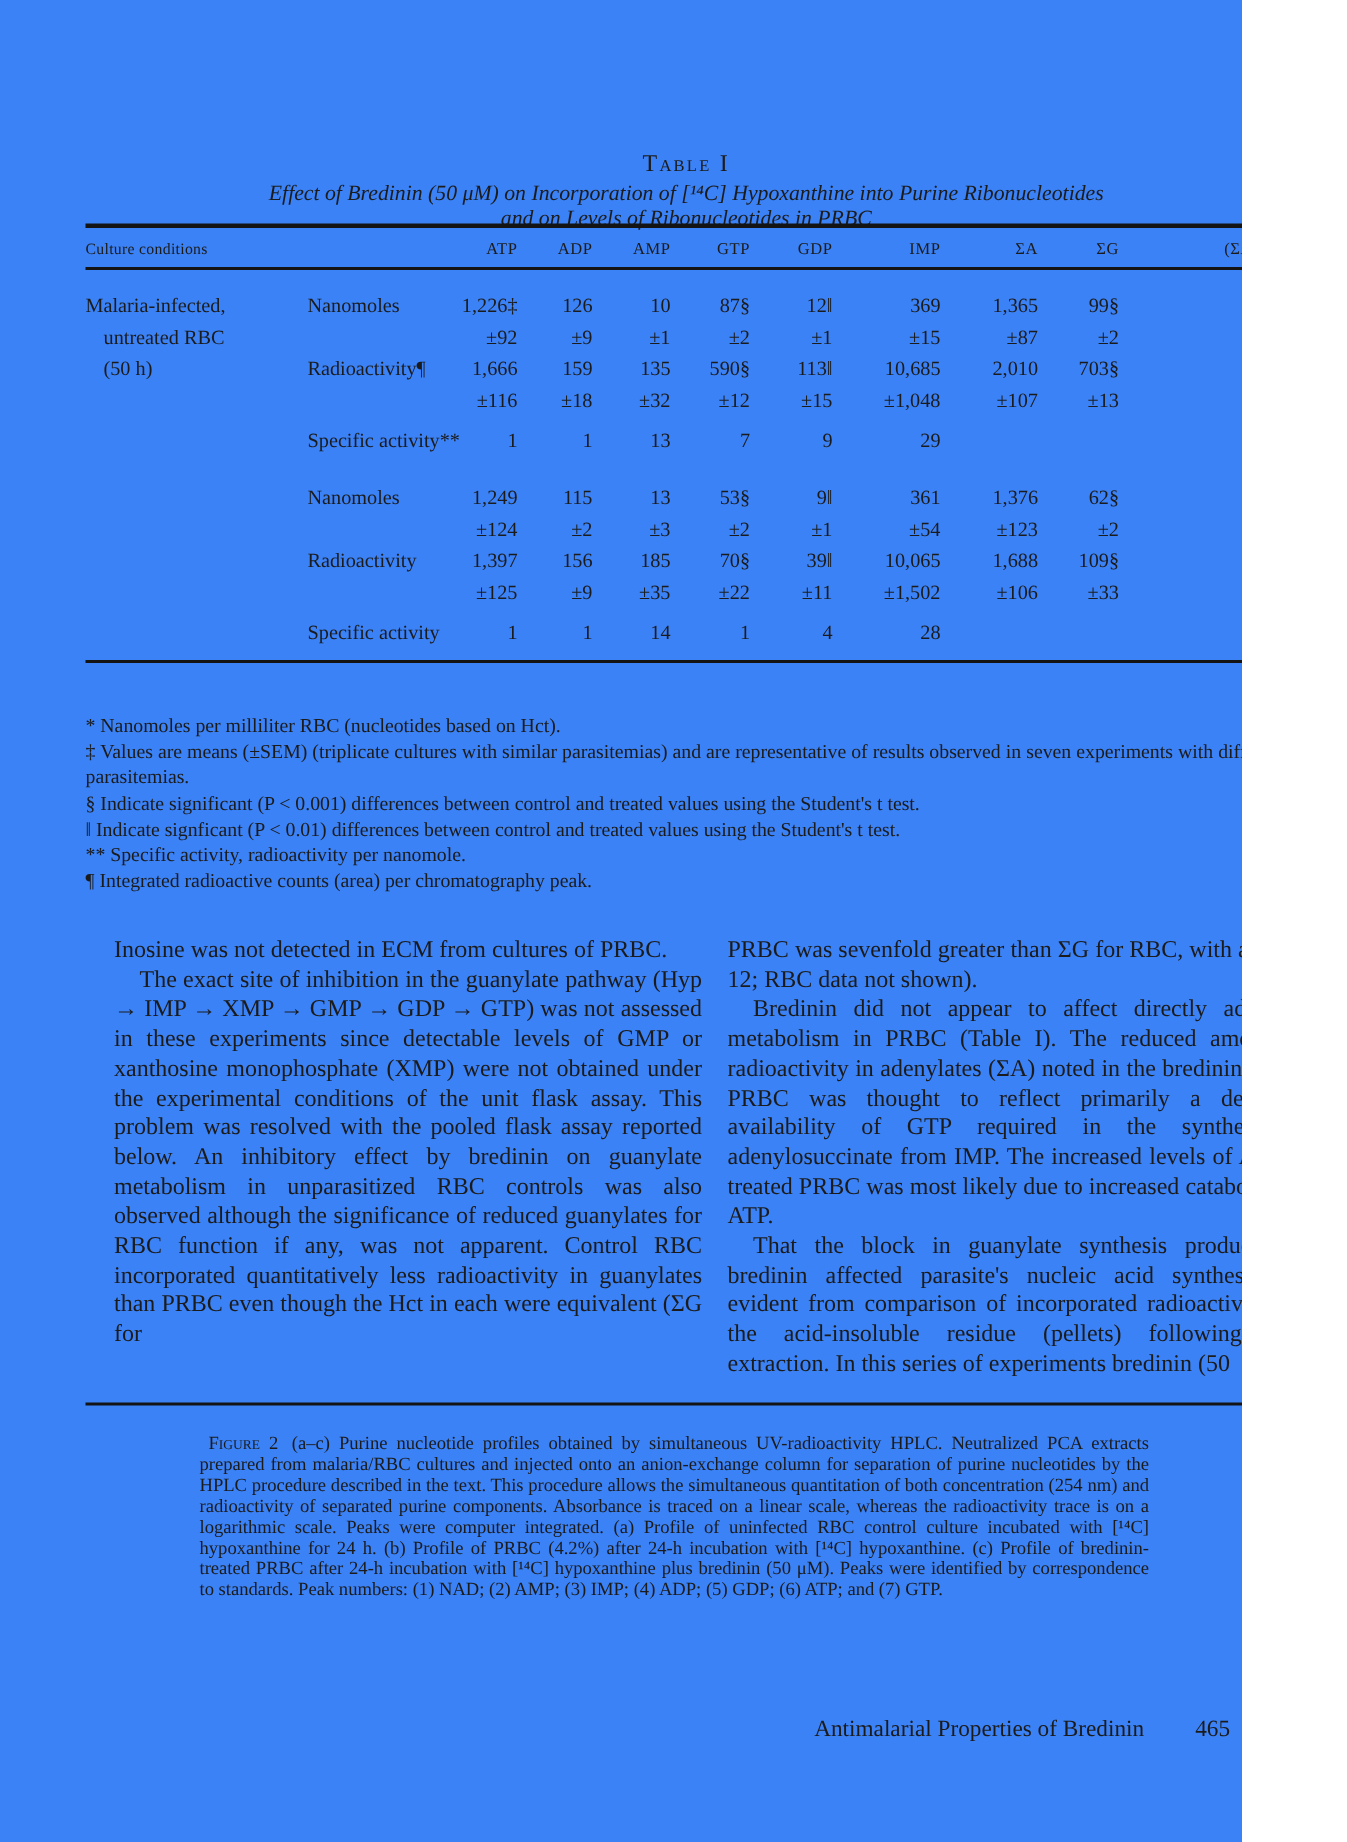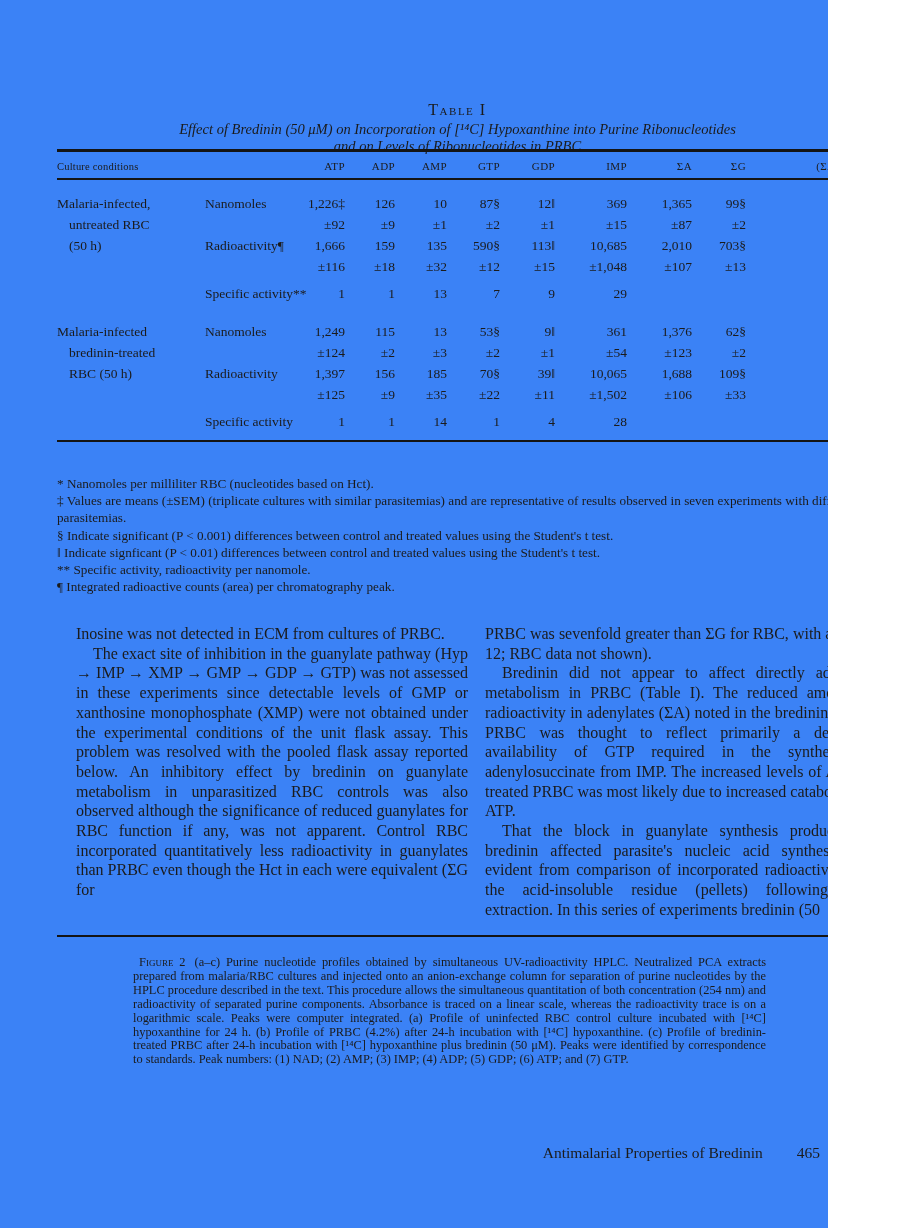--- a/index.html
+++ b/index.html
@@ -196,25 +196,20 @@
             </div>
             <div class="cell num">
               <div class="val"></div>
             </div>
             <div class="cell num">
               <div class="val"></div>
             </div>
           </div>
         </div>
         <div class="tgroup">
-          <div class="gcond">
-            <div class="cond-line">Malaria-infected</div>
-            <div class="cond-line ind">bredinin-treated</div>
-            <div class="cond-line ind">RBC (50 h)</div>
-          </div>
           <div class="trow drow">
             <div class="cell"></div>
             <div class="cell rlabel">Nanomoles</div>
             <div class="cell num">
               <div class="val">1,249</div>
               <div class="err">±124</div>
             </div>
             <div class="cell num">
               <div class="val">115</div>
               <div class="err">±2</div>

